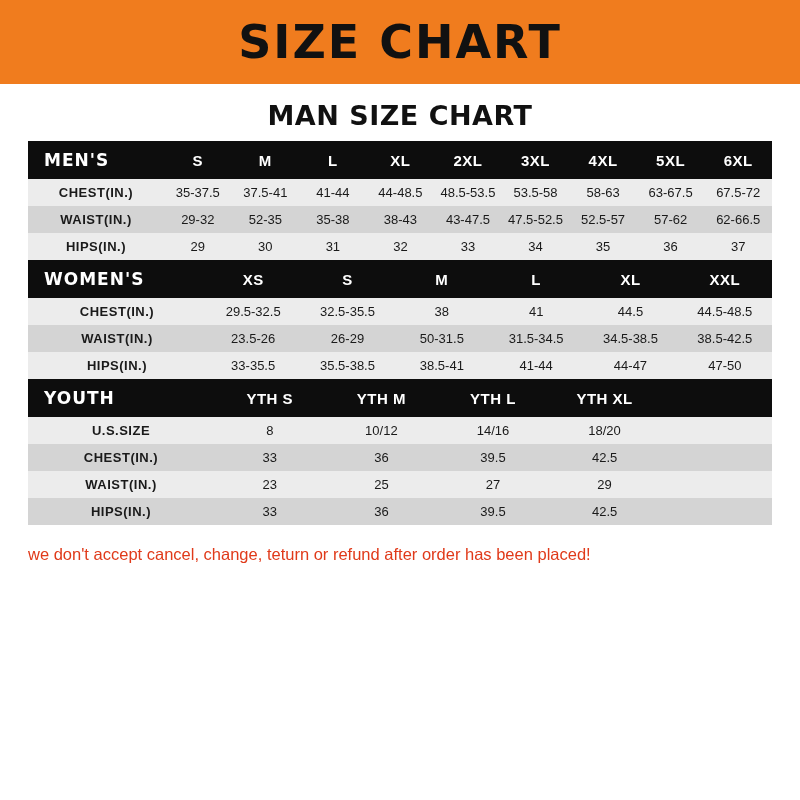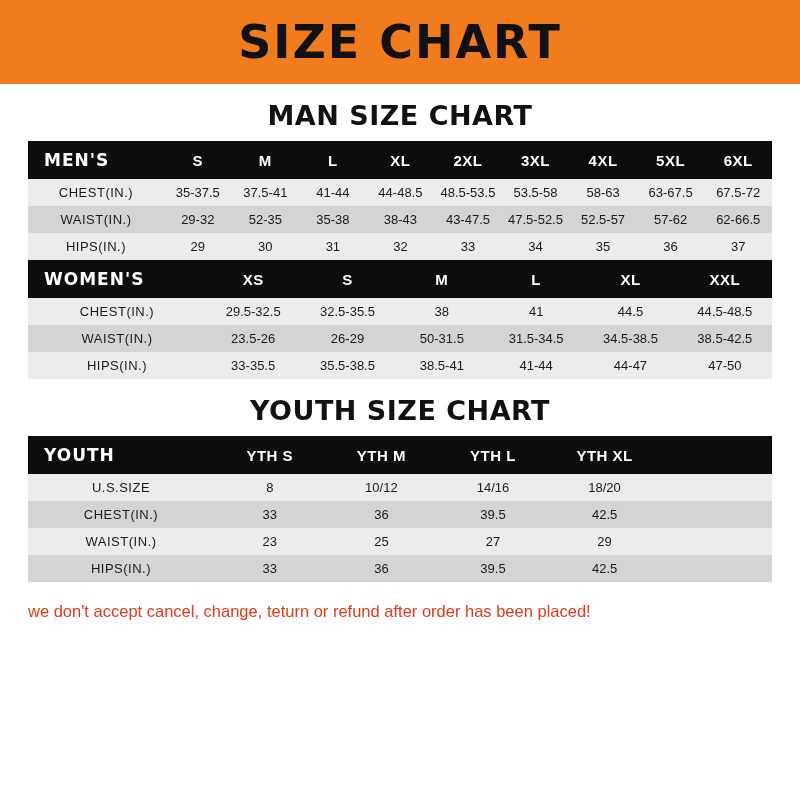--- a/index.html
+++ b/index.html
@@ -78,21 +78,21 @@
     font-family: "DejaVu Sans", sans-serif;
     letter-spacing: 1px;
   }
   table.size-table tbody tr.light td {
     background: #ececec;
   }
   table.size-table tbody tr.dark td {
     background: #d4d4d4;
   }
   table.size-table tbody td.row-head {
-    font-weight: normal;
+    font-weight: bold;
     text-align: center;
     letter-spacing: 0.5px;
     font-size: 13px;
   }
   .men-table thead th.row-head { width: 118px; }
   .women-table thead th.row-head { width: 160px; }
   .youth-table thead th.row-head { width: 168px; }
   .youth-table thead th.blank { background: #0d0d0d; }
   .note {
     margin-top: 18px;
@@ -206,21 +206,20 @@
           <td>33-35.5</td>
           <td>35.5-38.5</td>
           <td>38.5-41</td>
           <td>41-44</td>
           <td>44-47</td>
           <td>47-50</td>
         </tr>
       </tbody>
     </table>
 
-    <div class="section-title">YOUTH SIZE CHART</div>
     <table class="size-table youth-table">
       <thead>
         <tr>
           <th class="row-head">YOUTH</th>
           <th>YTH S</th>
           <th>YTH M</th>
           <th>YTH L</th>
           <th>YTH XL</th>
           <th class="blank"></th>
         </tr>

